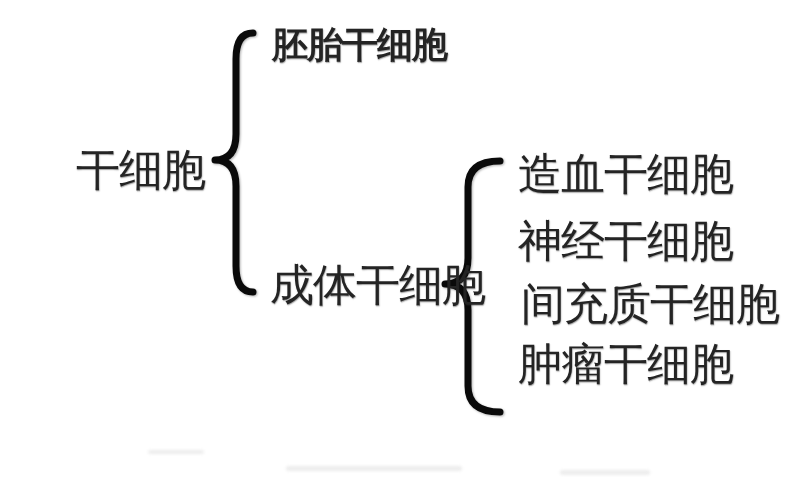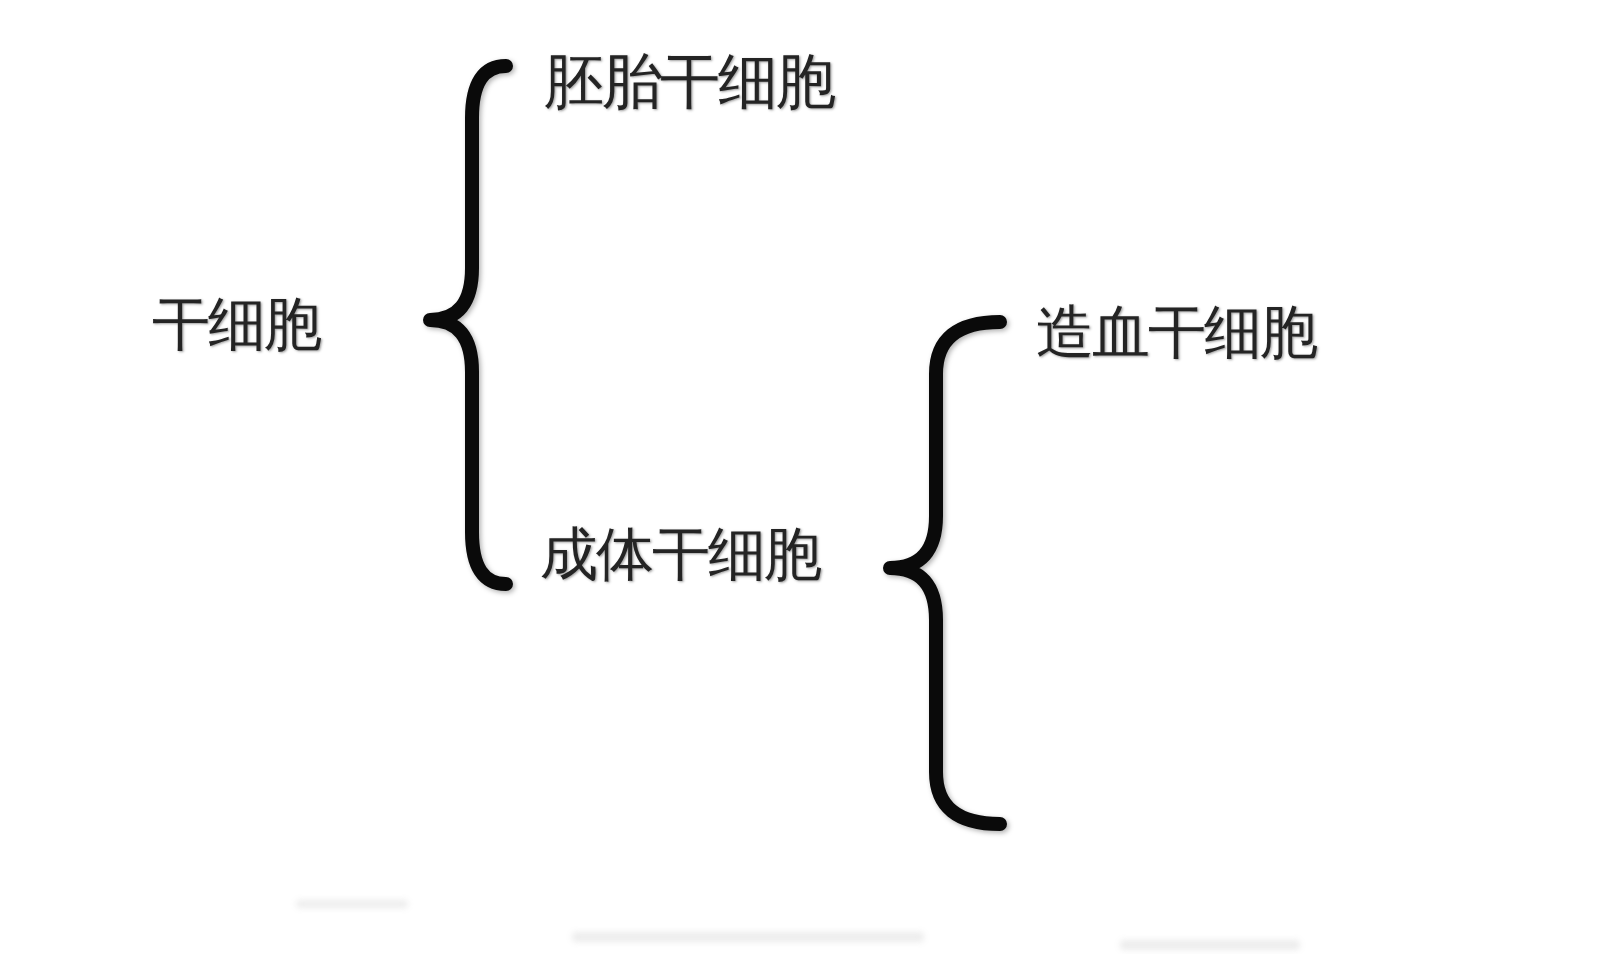--- a/index.html
+++ b/index.html
@@ -25,28 +25,28 @@
   .brace {
     fill: none;
     stroke: #0a0a0a;
     stroke-width: 7;
     stroke-linecap: round;
     stroke-linejoin: round;
   }
   .node {
     position: absolute;
     color: #242424;
-    font-size: 29px;
+    font-size: 44px;
     line-height: 1;
     white-space: nowrap;
     letter-spacing: -1px;
     text-shadow: 0.6px 0.6px 1.2px rgba(40,40,40,0.45);
   }
   .n-root      { left: 76px;  top: 149px; }
-  .n-embryonic { left: 272px; top: 27px;  font-size: 30px; }
+  .n-embryonic { left: 272px; top: 27px;  font-size: 36px; font-weight: bold; }
   .n-adult     { left: 270px; top: 264px; }
   .n-hsc       { left: 518px; top: 153px; }
   .n-nsc       { left: 518px; top: 220px; }
   .n-msc       { left: 521px; top: 283px; }
   .n-tsc       { left: 518px; top: 343px; }
   .n-mammary   { left: 519px; top: 416px; }
   .smudge {
     position: absolute;
     background: #9a9a9a;
     opacity: 0.18;
@@ -68,21 +68,24 @@
   </svg>
 
   <span class="node n-root">干细胞</span>
 
   <span class="node n-embryonic">胚胎干细胞</span>
 
   <span class="node n-hsc">造血干细胞</span>
 
   <span class="node n-adult">成体干细胞</span>
 
+  <span class="node n-nsc">神经干细胞</span>
 
+  <span class="node n-msc">间充质干细胞</span>
 
+  <span class="node n-tsc">肿瘤干细胞</span>
 
 
   <div class="smudge s1"></div>
   <div class="smudge s2"></div>
   <div class="smudge s3"></div>
 
 </div>
 
 </body></html>

